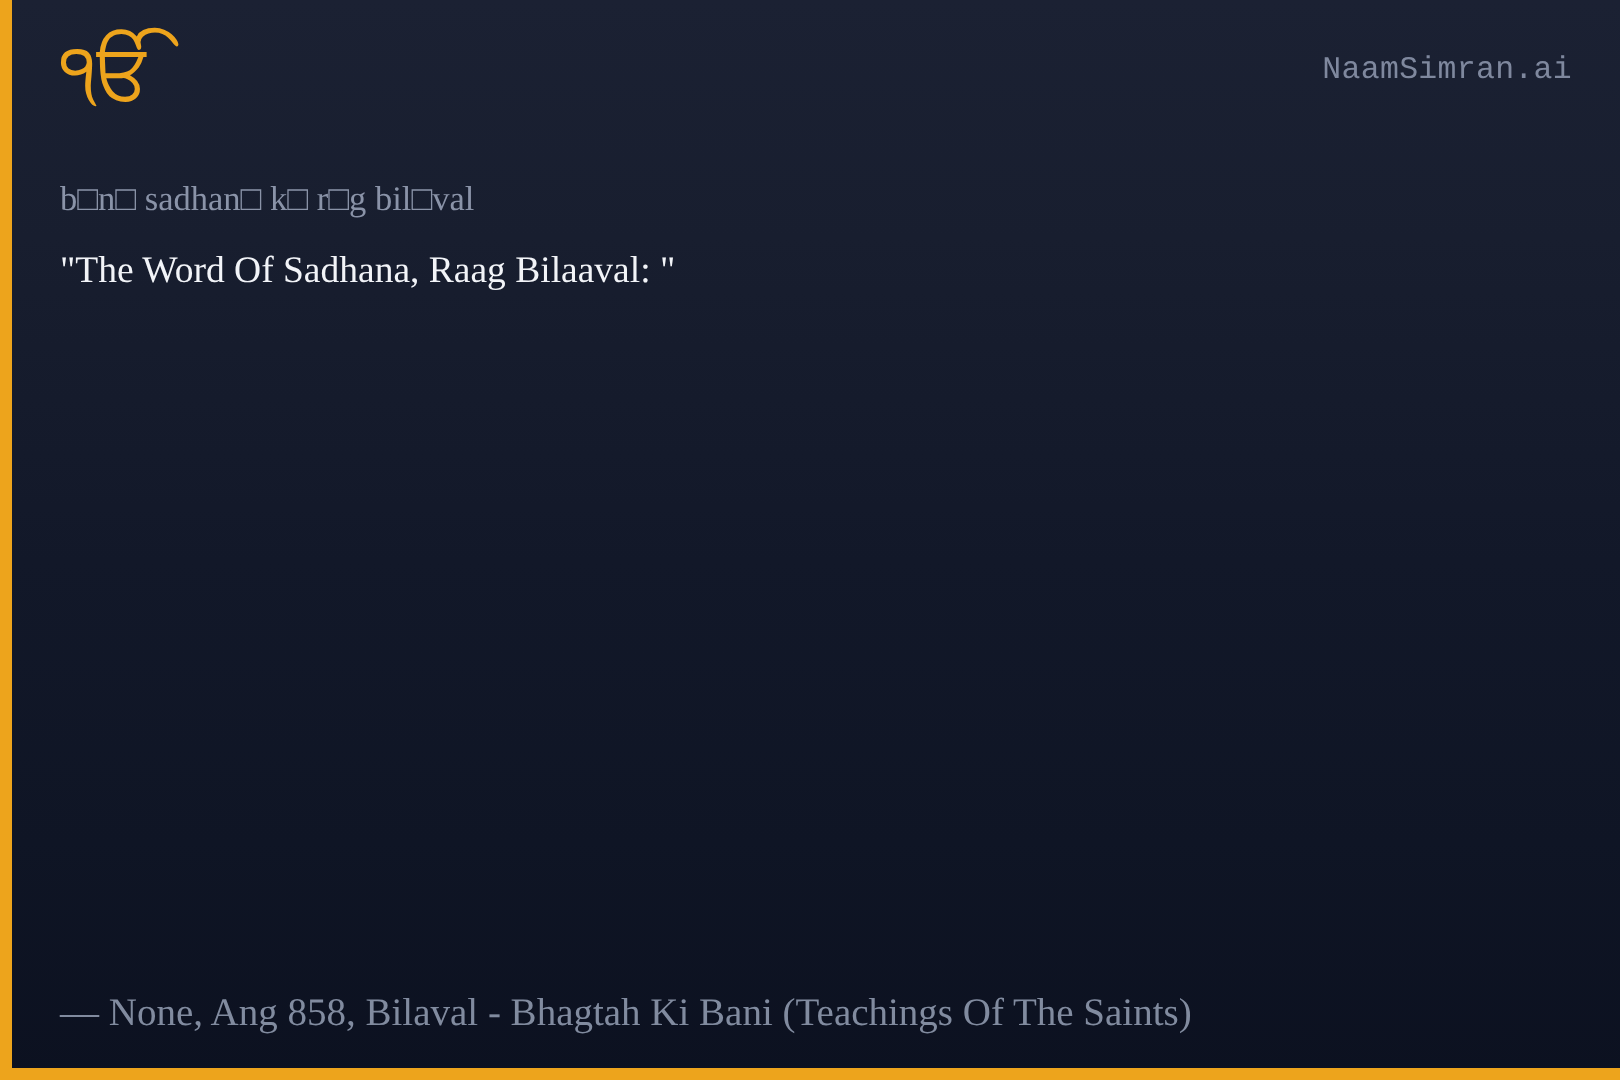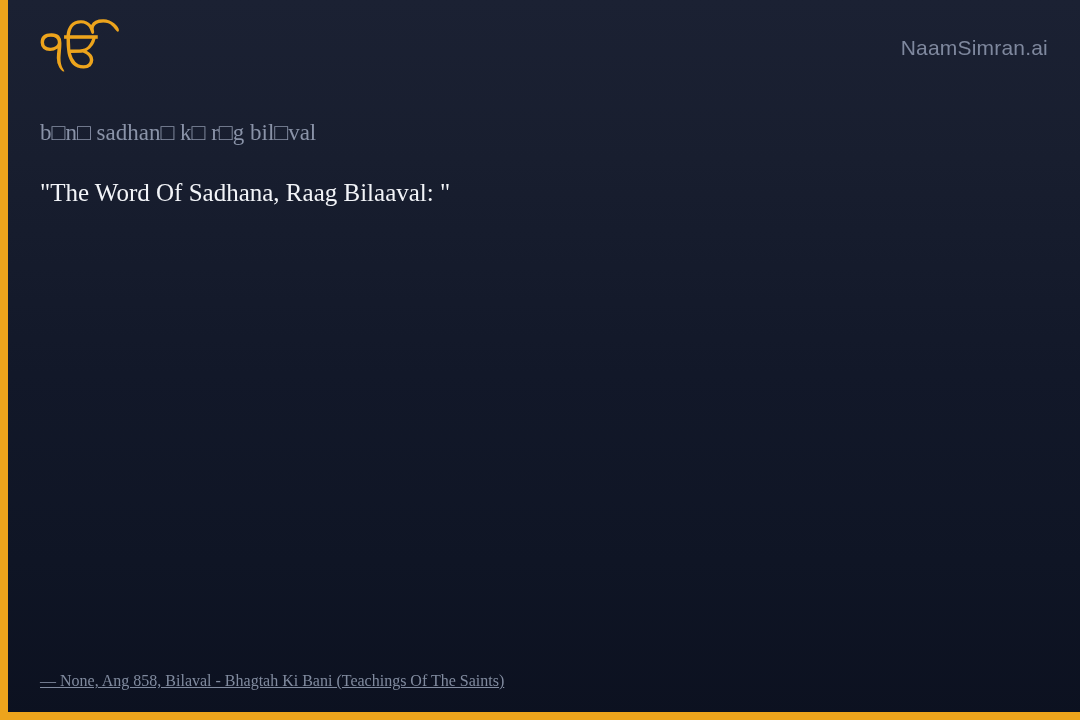--- a/index.html
+++ b/index.html
@@ -47,21 +47,21 @@
   }
 
   
   .brand {
     position: absolute;
     right: 32px;
     top: 36px;
     font-size: 21px;
     letter-spacing: 0.2px;
     color: #7f889e;
-    font-family: Liberation Sans, sans-serif;
+    font-family: Liberation Mono, monospace;
     white-space: nowrap;
   }
 
   
   .ikonkar {
     position: absolute;
     left: 40px;
     top: 22px;
     font-size: 52px;
     line-height: 1;
@@ -85,43 +85,42 @@
     font-family: "DejaVu Sans", "Liberation Sans", sans-serif;
     margin: 0 0 14px 0;
     font-weight: normal;
   }
 
   .translit {
     font-size: 23px;
     line-height: 1.3;
     color: #8a93a8;
     font-family: "Liberation Serif", "DejaVu Serif", serif;
-    margin: 0 0 28px 0;
+    margin: 0 0 16px 0;
     white-space: pre-wrap;
   }
 
   .translation {
     font-size: 25px;
     line-height: 1.35;
     color: #f2f4f8;
     font-family: "Liberation Serif", "DejaVu Serif", serif;
     margin: 0;
   }
 
   
   .attribution {
     position: absolute;
     left: 40px;
     bottom: 28px;
-    font-size: 16px;
+    font-size: 26px;
     line-height: 1.3;
     color: #818b9f;
     font-family: "Liberation Serif", "DejaVu Serif", serif;
     white-space: nowrap;
-    text-decoration: underline;
   }
 </style>
 </head>
 <body>
 
 <div id="card">
 
   <div class="accent-left"></div>
 
   <div class="accent-bottom"></div>

